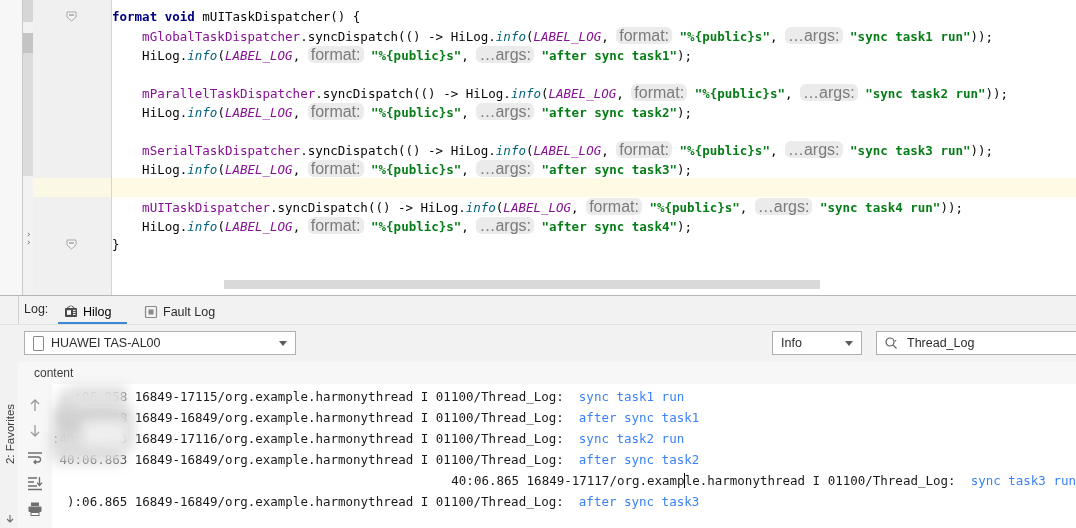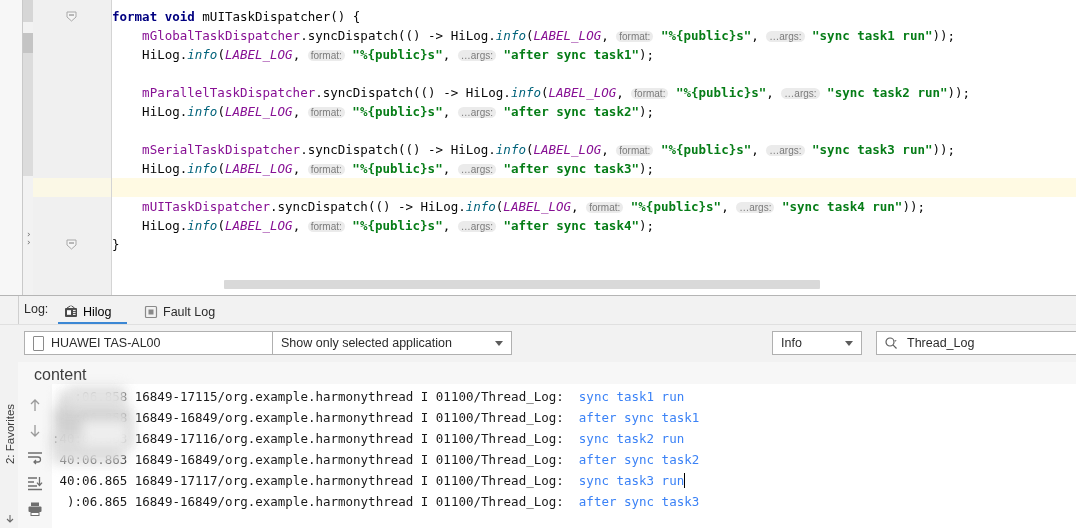--- a/index.html
+++ b/index.html
@@ -84,21 +84,21 @@
   .kw   { color: #000080; font-weight: bold; }
   .fld  { color: #871094; }
   .mth  { color: #00627a; font-style: italic; }
   .cls  { color: #871094; font-style: italic; }
   .str  { color: #067d17; font-weight: bold; }
   .pl   { color: #080808; }
   .hint {
     background: #ebebeb;
     color: #7b7b7b;
     font-family: "Liberation Sans", sans-serif;
-    font-size: 10px;
+    font-size: 16px;
     padding: 0 3px;
     border-radius: 6px;
   }
   .hscroll-track {
     position: absolute; left: 112px; right: 0; bottom: 7px; height: 9px;
   }
   .hscroll-thumb {
     position: absolute; left: 0; width: 596px; height: 9px;
     background: #d9d9d9; border-radius: 1px;
   }
@@ -176,21 +176,21 @@
     width: 14px; height: 14px; flex: 0 0 auto; margin-right: 9px;
   }
 
   .colheader {
     position: absolute; left: 18px; top: 66px; right: 0; height: 22px;
     background: #f7f7f7;
     border-bottom: 1px solid #d6d6d6;
   }
   .colheader span {
     position: absolute; left: 16px; top: 4px;
-    font-size: 16px; color: #3c3c3c;
+    font-size: 12px; color: #3c3c3c;
   }
   .panel-left-gap {
     position: absolute; left: 0; top: 28px; width: 18px; bottom: 0;
     background: #f2f2f2;
   }
   .vtab {
     position: absolute;
     left: -21px; top: 104px;
     width: 62px;
     transform: rotate(-90deg);
@@ -361,24 +361,20 @@
       </div>
     </div>
 
     <div class="filterbar">
       <div class="combo" style="left:24px;width:272px;">
         <span class="phone-glyph"></span>
         <span class="txt">HUAWEI TAS-AL00</span>
         <span class="caret"></span>
       </div>
 
-      <div class="combo" style="left:272px;width:240px;">
-        <span class="txt">Show only selected application</span>
-        <span class="caret"></span>
-      </div>
 
 
       <div class="combo" style="left:772px;width:90px;">
         <span class="txt">Info</span>
         <span class="caret"></span>
       </div>
 
       <div class="searchbox" style="left:876px;width:210px;">
         <svg class="mag" viewBox="0 0 14 14">
           <circle cx="6" cy="6" r="4" fill="none" stroke="#5c5c5c" stroke-width="1.2"></circle>
@@ -423,21 +419,21 @@
         </svg>
       </div>
     </div>
 
     <div class="logrows">
       <div id="logrows">
           <div class="logrow" style="top: 2px;"><span class="ts">   :06.858 </span><span>16849-17115</span><span>/org.example.harmonythread</span><span> I </span><span>01100/Thread_Log:</span><span class="msg">  sync task1 run</span></div>
           <div class="logrow" style="top: 23px;"><span class="ts">   :06.858 </span><span>16849-16849</span><span>/org.example.harmonythread</span><span> I </span><span>01100/Thread_Log:</span><span class="msg">  after sync task1</span></div>
           <div class="logrow" style="top: 44px;"><span class="ts">:40:06.863 </span><span>16849-17116</span><span>/org.example.harmonythread</span><span> I </span><span>01100/Thread_Log:</span><span class="msg">  sync task2 run</span></div>
           <div class="logrow" style="top: 65px;"><span class="ts"> 40:06.863 </span><span>16849-16849</span><span>/org.example.harmonythread</span><span> I </span><span>01100/Thread_Log:</span><span class="msg">  after sync task2</span></div>
-          <div class="logrow" style="top: 86px;"><span class="ts"> 40:06.865 </span><span>16849-17117</span><span>/org.example.harmonythread</span><span> I </span><span>01100/Thread_Log:</span><span class="msg">  sync task3 run</span></div>
+          <div class="logrow" style="top: 86px; text-align: right;"><span class="ts"> 40:06.865 </span><span>16849-17117</span><span>/org.example.harmonythread</span><span> I </span><span>01100/Thread_Log:</span><span class="msg">  sync task3 run</span></div>
           <div class="caret-bar" style="top: 89px; left: 631.68px;"></div>
           <div class="logrow" style="top: 107px;"><span class="ts">  ):06.865 </span><span>16849-16849</span><span>/org.example.harmonythread</span><span> I </span><span>01100/Thread_Log:</span><span class="msg">  after sync task3</span></div>
         </div>
     </div>
 
     <div class="redact">
       <div class="blob" style="left:6px;  top:10px;  width:64px; height:34px;"></div>
       <div class="blob" style="left:2px;  top:26px;  width:78px; height:40px; background:#cfcfcf;"></div>
       <div class="blob" style="left:16px; top:4px;   width:58px; height:22px; background:#e2e2e2;"></div>
       <div class="blob" style="left:0px;  top:52px;  width:72px; height:30px; background:#dcdcdc;"></div>

